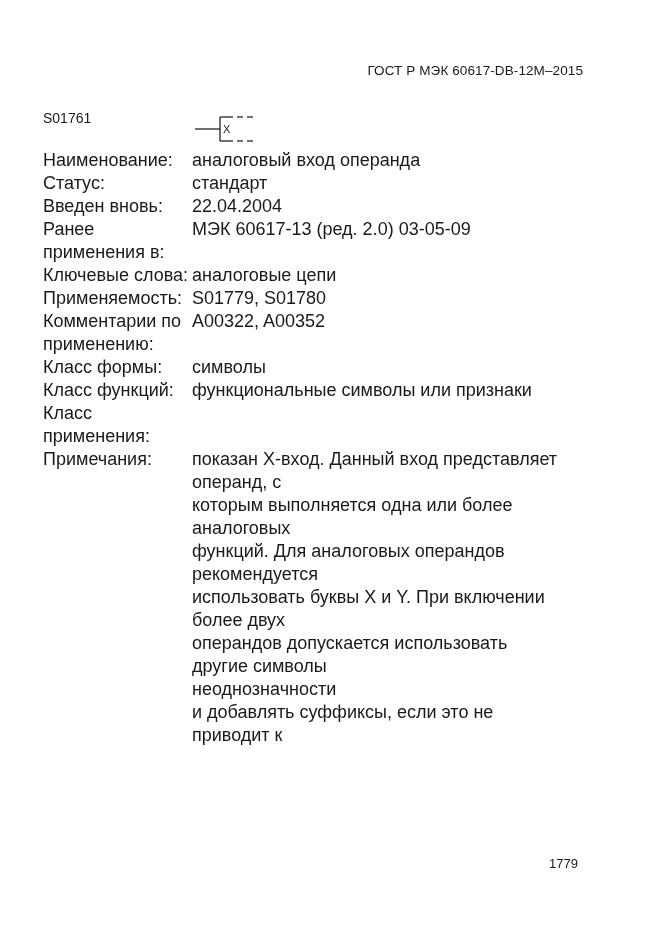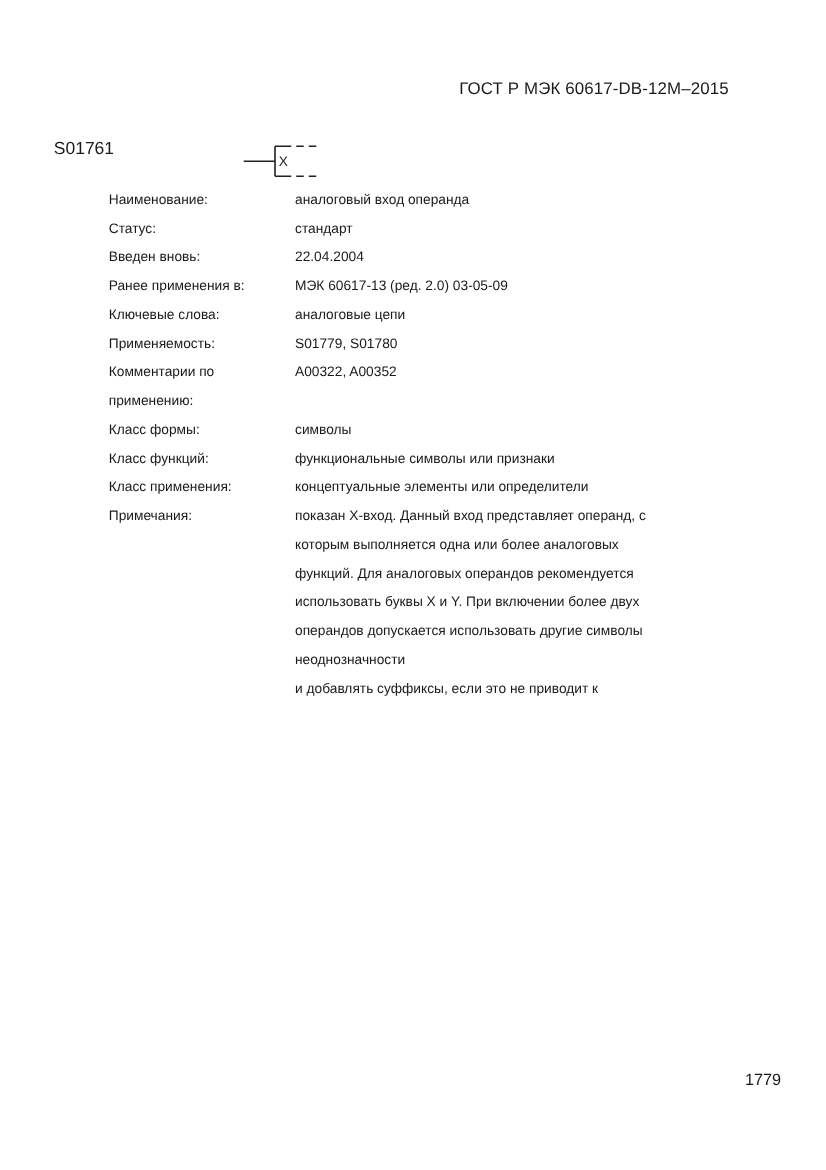--- a/index.html
+++ b/index.html
@@ -2,24 +2,24 @@
 <html><head>
 <meta charset="utf-8">
 <style>
   html, body { margin: 0; padding: 0; background: #ffffff; }
   body { width: 661px; height: 936px; position: relative; overflow: hidden;
          font-family: "Liberation Sans", sans-serif; color: #1a1a1a; }
   .header { position: absolute; top: 63px; right: 78px; font-size: 13.5px; font-weight: normal; letter-spacing: 0.1px; }
   .code { position: absolute; top: 110px; left: 43px; font-size: 14px; font-weight: normal; }
   .symbol { position: absolute; left: 192px; top: 112px; width: 66px; height: 34px; }
   .rows { position: absolute; left: 43px; top: 149px; width: 520px; }
-  .row { display: flex; font-size: 11px; line-height: 23px; margin-left: 44px; }
+  .row { display: flex; font-size: 18px; line-height: 23px; }
   .row .lbl { width: 149px; flex-shrink: 0; }
   .row .val { flex: 1; }
-  .page-num { position: absolute; top: 856px; left: 549px; font-size: 13px; margin-left: 47px; }
+  .page-num { position: absolute; top: 856px; left: 549px; font-size: 13px; }
 </style>
 </head>
 <body>
 
 <div class="header">ГОСТ Р МЭК 60617-DB-12M–2015</div>
 
 <div class="code">S01761</div>
 
 <div class="symbol">
   <svg width="66" height="34" viewBox="0 0 66 34">
@@ -71,21 +71,20 @@
   <div class="row">
       <span class="lbl">Класс формы:</span>
       <span class="val">символы</span>
     </div>
   <div class="row">
       <span class="lbl">Класс функций:</span>
       <span class="val">функциональные символы или признаки</span>
     </div>
   <div class="row">
       <span class="lbl">Класс применения:</span>
-      <span class="val">концептуальные элементы или определители</span>
     </div>
   <div class="row">
       <span class="lbl">Примечания:</span>
       <span class="val">показан X-вход. Данный вход представляет операнд, с</span>
     </div>
   <div class="row">
       <span class="lbl"></span>
       <span class="val">которым выполняется одна или более аналоговых</span>
     </div>
   <div class="row">

